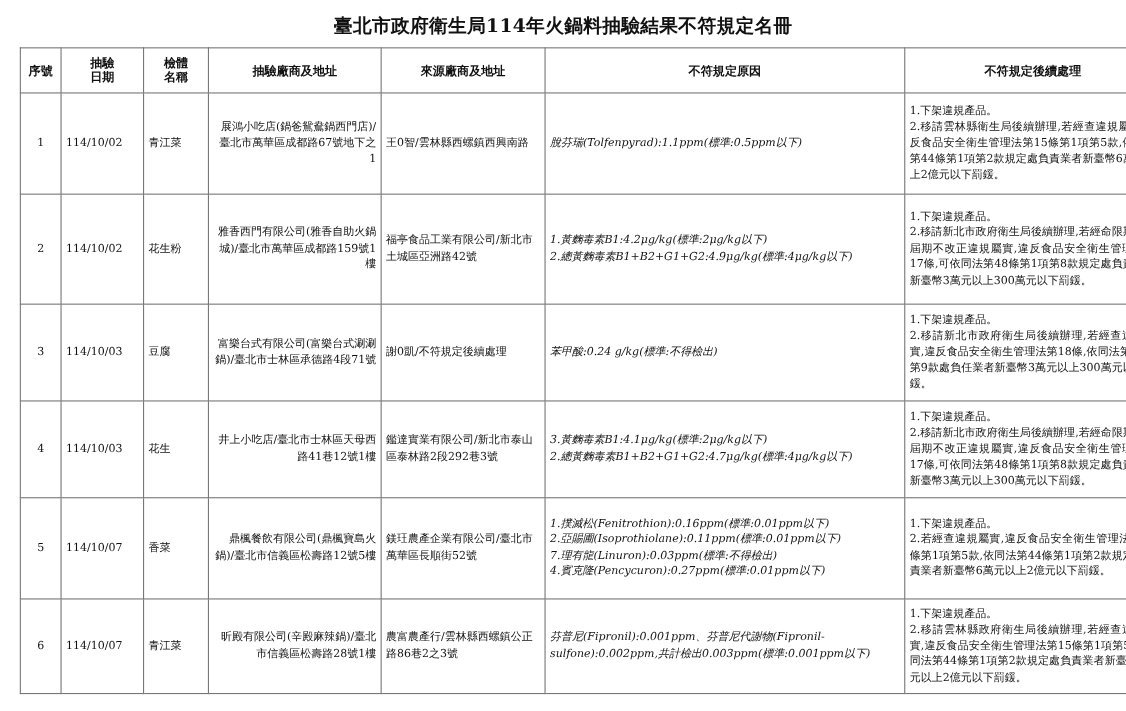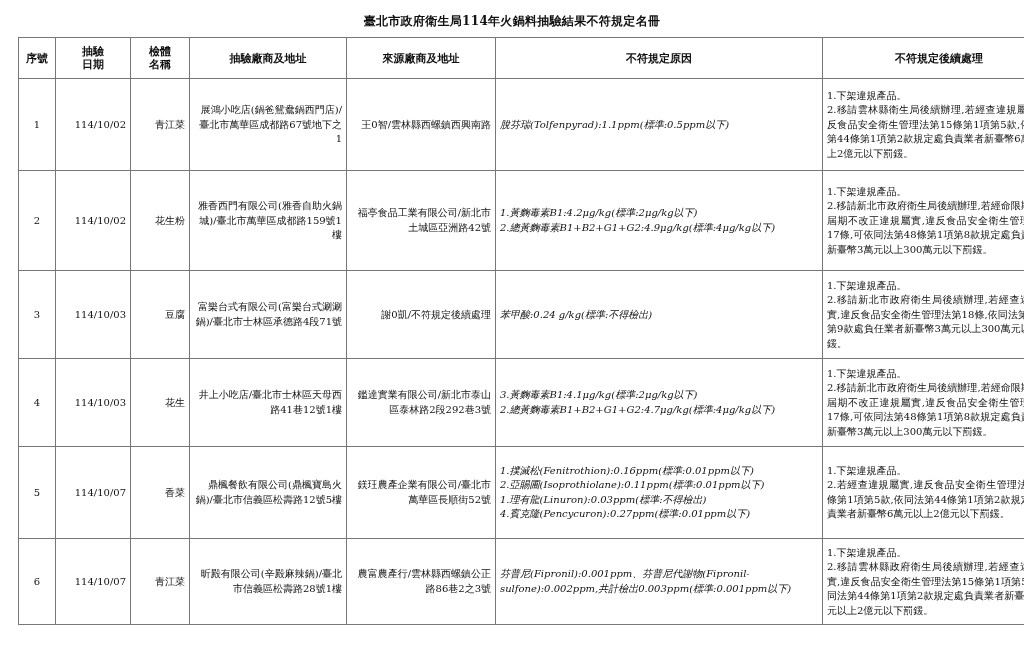--- a/index.html
+++ b/index.html
@@ -16,21 +16,21 @@
   }
   .page {
     width: 1024px;
     height: 646px;
     box-sizing: border-box;
     padding: 10px 18px 0 18px;
     position: relative;
   }
   .doc-title {
     text-align: center;
-    font-size: 12px;
+    font-size: 17px;
     font-weight: bold;
     letter-spacing: 0.3px;
     margin: 4px 0 9px 0;
     line-height: 1.2;
   }
   table.report {
     border-collapse: collapse;
     width: 988px;
     table-layout: fixed;
     border: 1px solid #555;
@@ -45,24 +45,24 @@
   }
   table.report thead th {
     text-align: center;
     font-weight: bold;
     font-size: 11px;
     height: 36px;
     padding: 2px 3px;
     line-height: 1.25;
   }
   .c-seq   { width: 30px;  text-align: center; }
-  .c-date  { width: 68px;  text-align: right; white-space: nowrap; }
-  .c-name  { width: 52px;  text-align: right; }
+  .c-date  { width: 68px;  text-align: left; white-space: nowrap; }
+  .c-name  { width: 52px;  text-align: left; }
   .c-vendor{ width: 150px; text-align: right; }
-  .c-source{ width: 142px; text-align: right; }
+  .c-source{ width: 142px; text-align: left; }
   .c-reason{ width: 320px; text-align: left; margin-left: 43px; }
   .c-action{ width: 226px; text-align: left; }
 
   .c-reason, .c-action { vertical-align: middle; }
   td.c-vendor, td.c-source { vertical-align: middle; }
 
   .hdr-two-line { display: block; }
 
   .lines > div {
     display: block;
@@ -177,21 +177,21 @@
 
       <tr class="r5">
         <td class="c-seq">5</td>
         <td class="c-date">114/10/07</td>
         <td class="c-name">香菜</td>
         <td class="c-vendor">鼎楓餐飲有限公司(鼎楓寶島火鍋)/臺北市信義區松壽路12號5樓</td>
         <td class="c-source">鎂玨農產企業有限公司/臺北市萬華區長順街52號</td>
         <td class="c-reason reason-cell lines">
             <div>1.撲滅松(Fenitrothion):0.16ppm(標準:0.01ppm以下)</div>
             <div>2.亞賜圃(Isoprothiolane):0.11ppm(標準:0.01ppm以下)</div>
-            <div>1.理有龍(Linuron):0.03ppm(標準:不得檢出)</div>
+            <div>7.理有龍(Linuron):0.03ppm(標準:不得檢出)</div>
             <div>4.賓克隆(Pencycuron):0.27ppm(標準:0.01ppm以下)</div>
           </td>
         <td class="c-action action-cell lines">
             <div>1.下架違規產品。</div>
             <div>2.若經查違規屬實,違反食品安全衛生管理法第15條第1項第5款,依同法第44條第1項第2款規定處負責業者新臺幣6萬元以上2億元以下罰鍰。</div>
           </td>
       </tr>
 
       <tr class="r6">
         <td class="c-seq">6</td>

